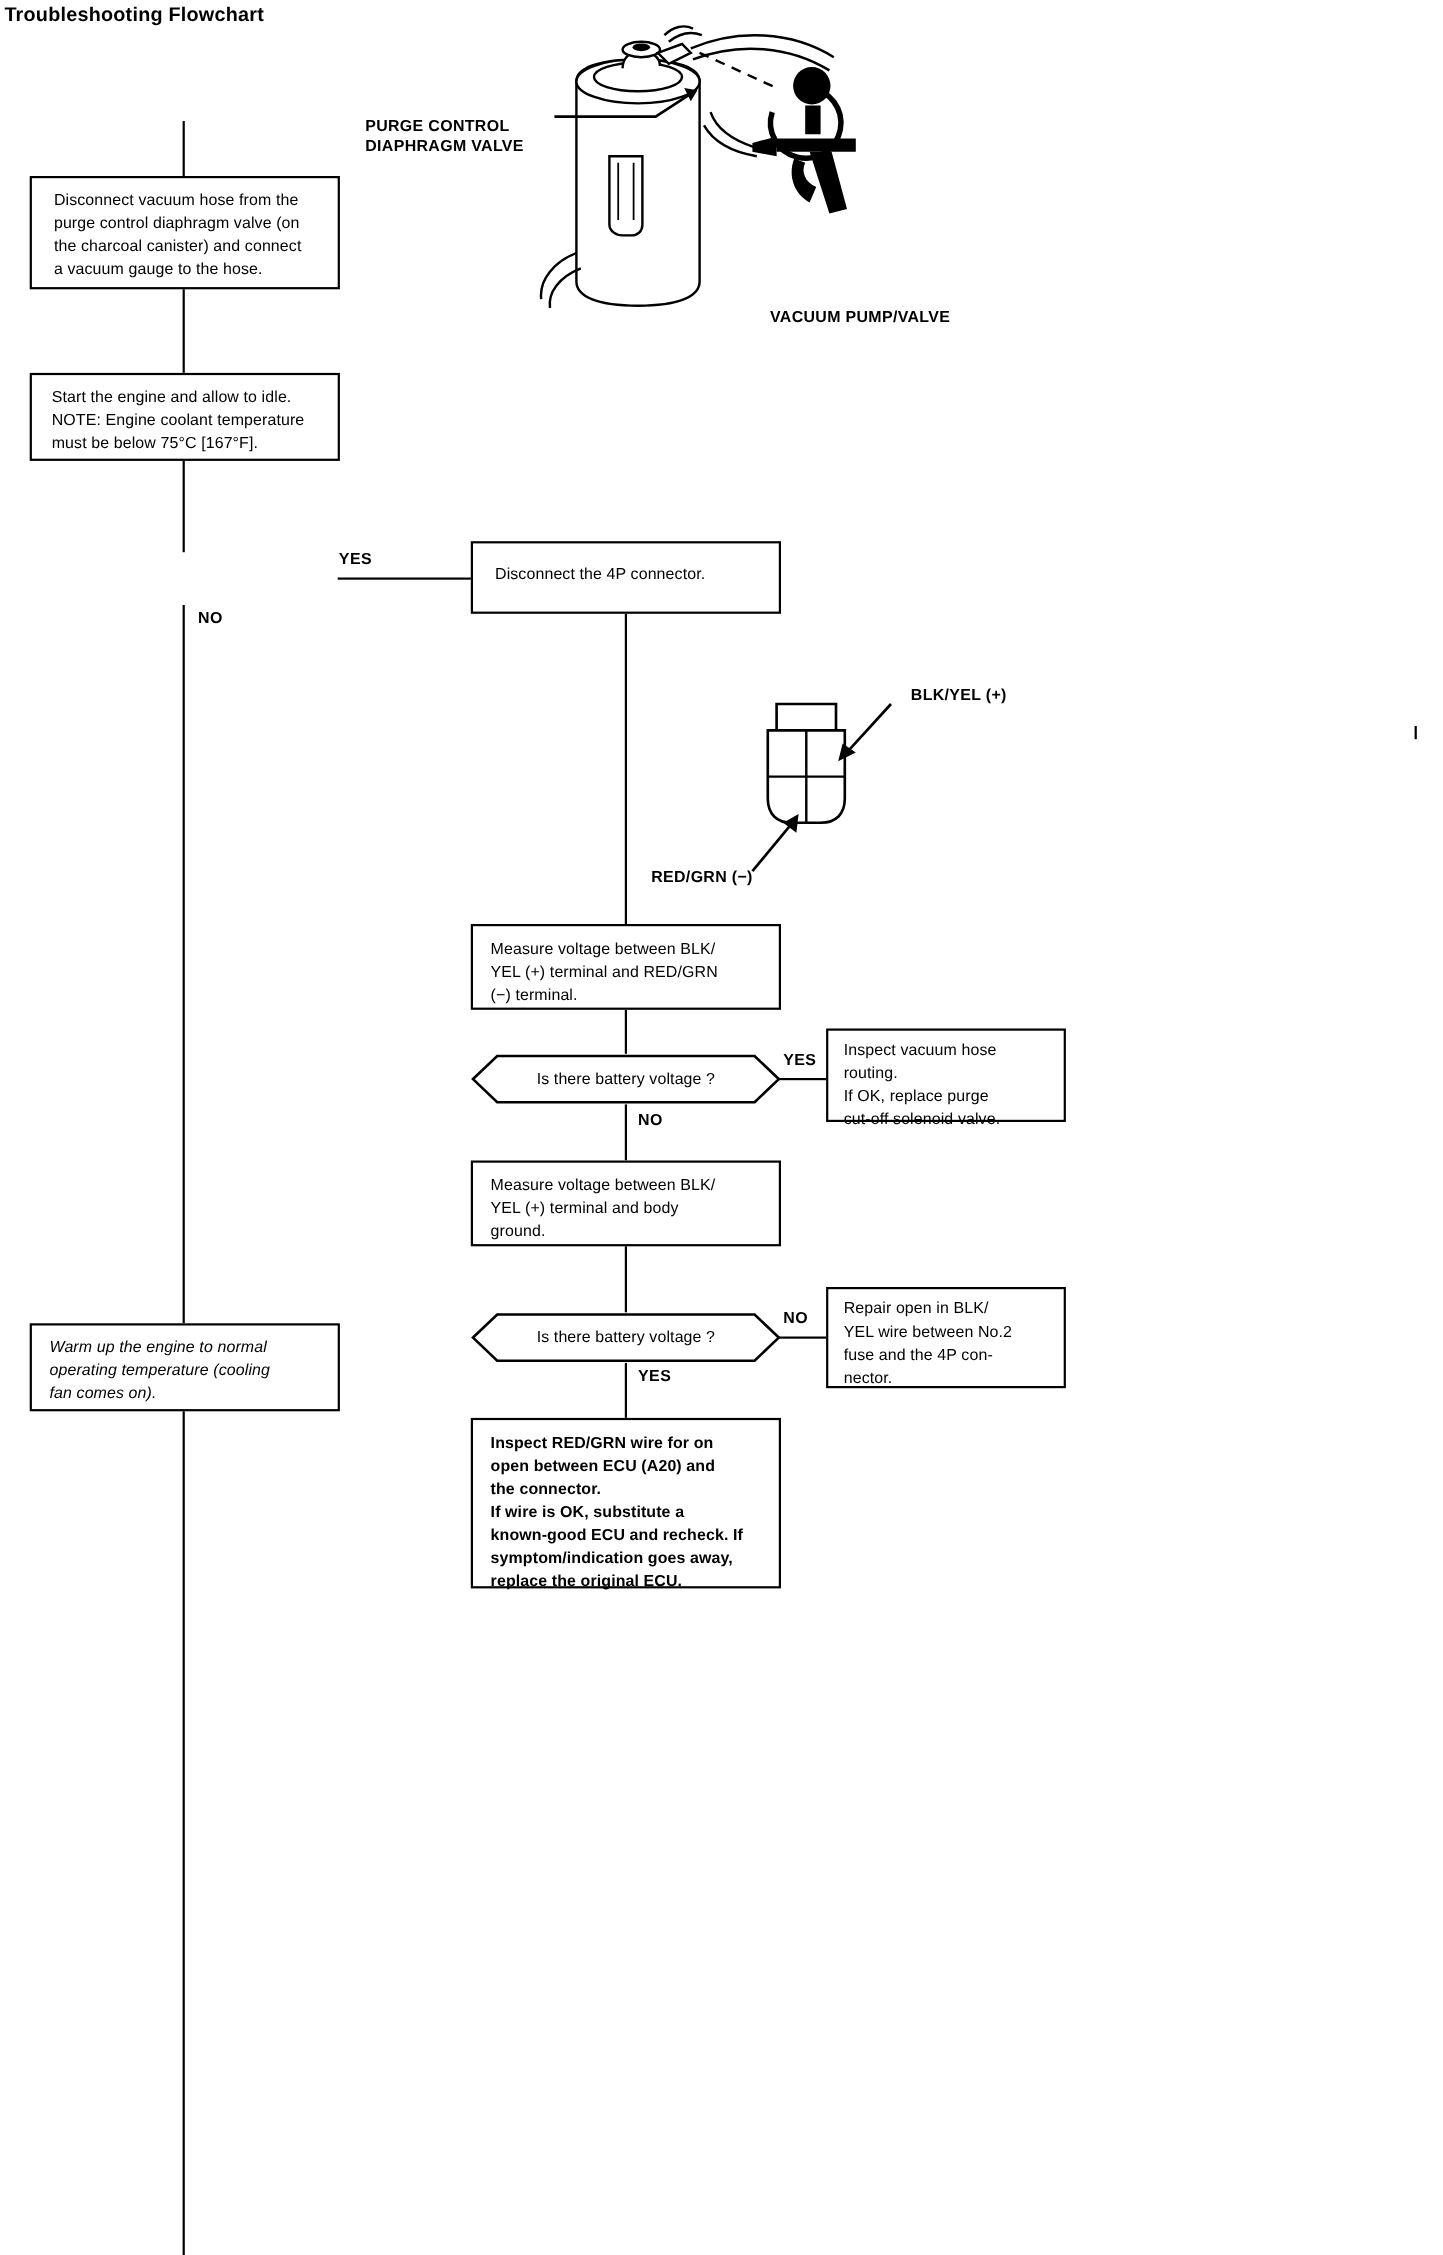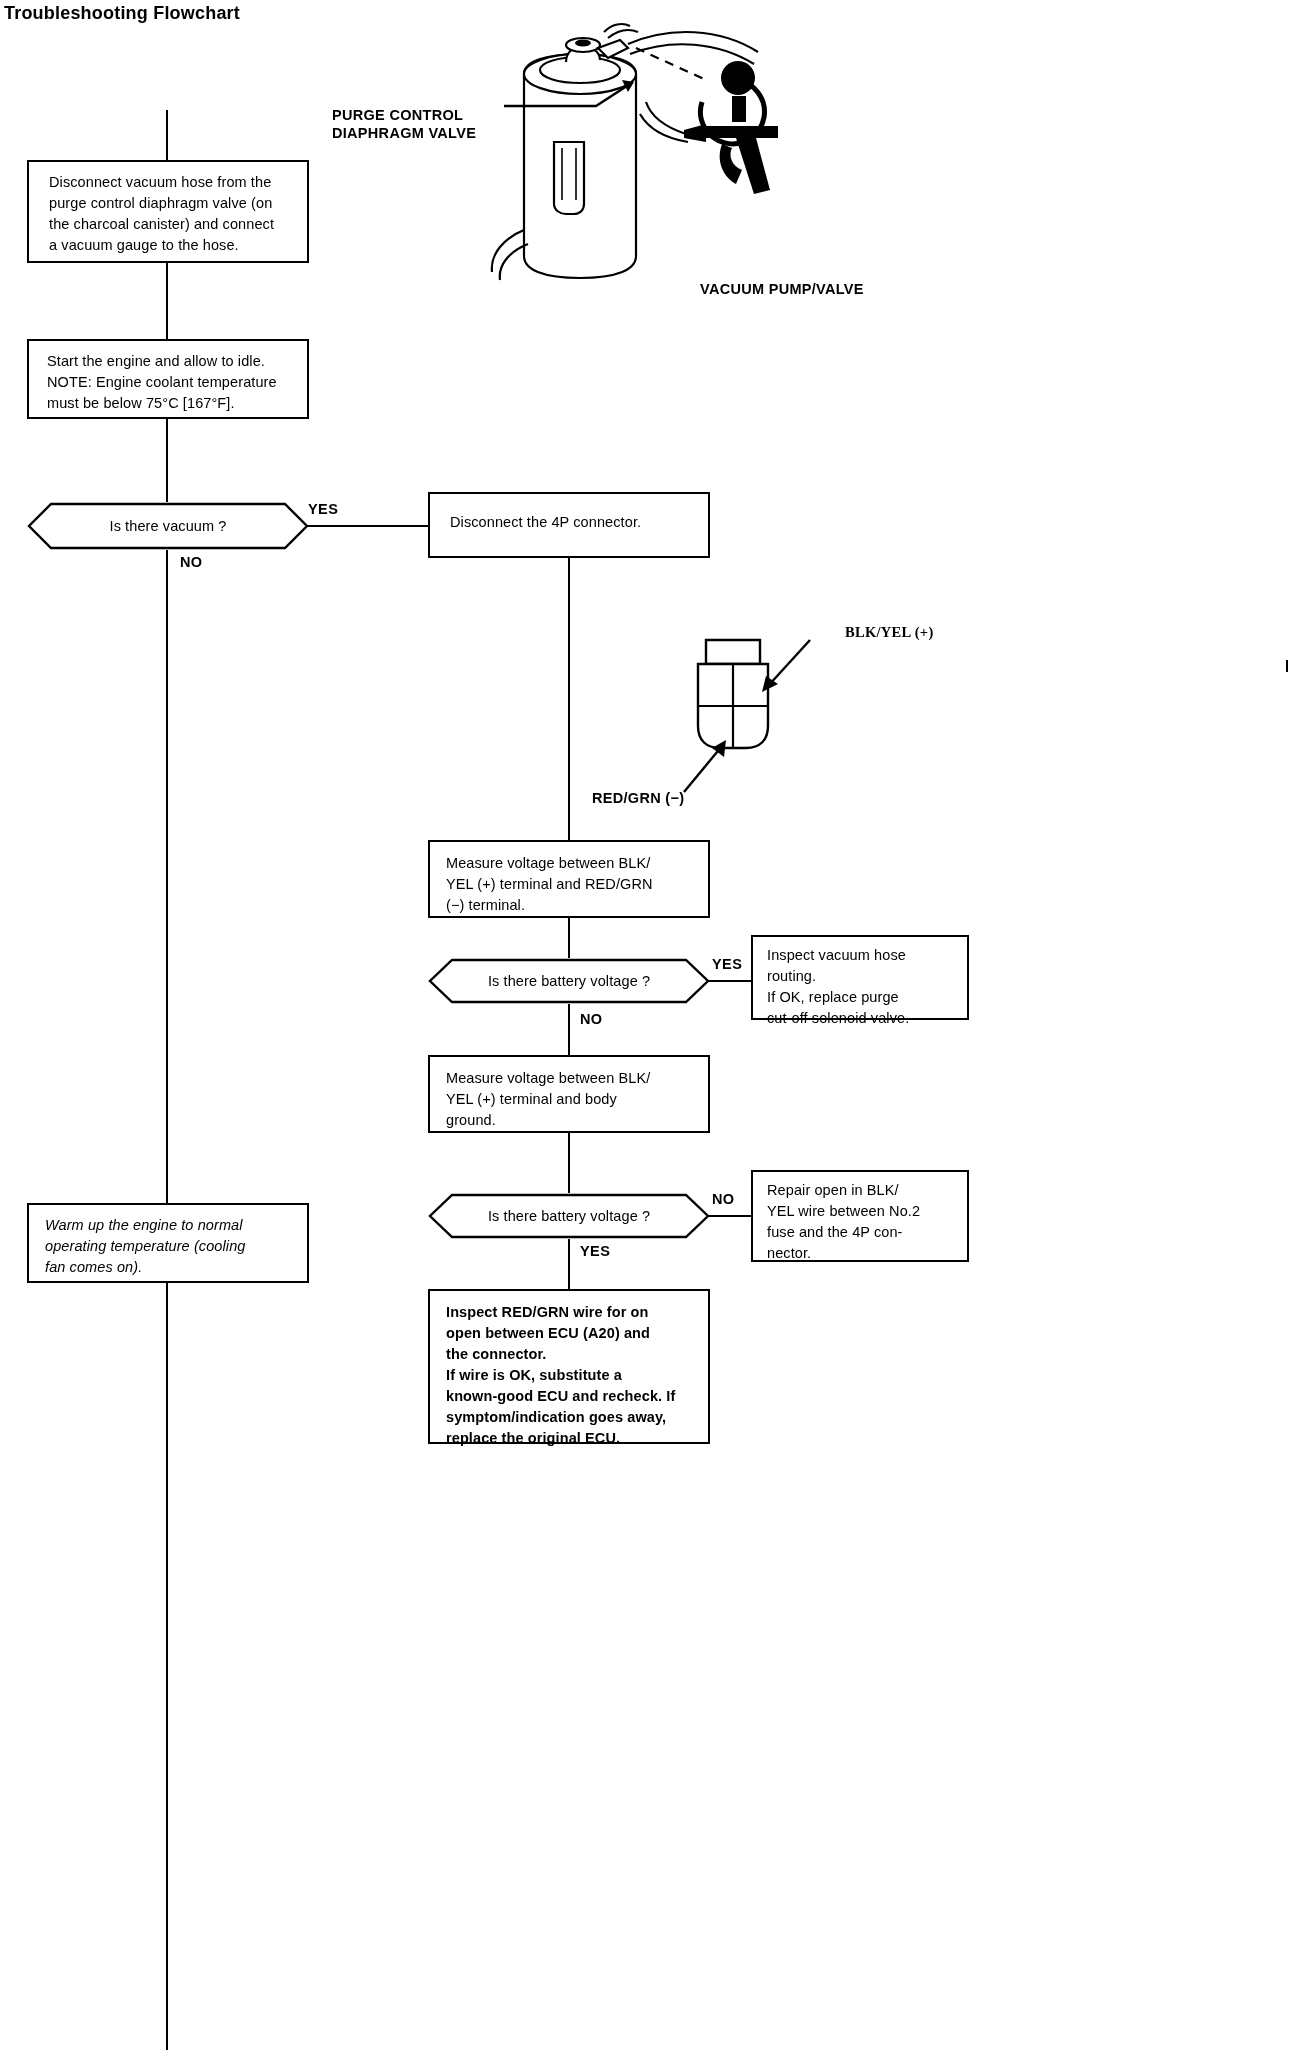--- a/index.html
+++ b/index.html
@@ -163,26 +163,20 @@
   <div class="vline" style="left:166px; top:263px; height:76px;"></div>
 
   <div class="box" style="left:27px; top:339px; width:282px; height:80px;">
     <div class="txt" style="left:18px; top:10px; width:256px;">Start the engine and allow to idle.
 NOTE: Engine coolant temperature
 must be below 75°C [167°F].</div>
   </div>
 
   <div class="vline" style="left:166px; top:419px; height:83px;"></div>
 
-  <div class="dec" style="left:27px; top:502px; width:282px; height:48px;">
-    <svg viewBox="0 0 282 48" preserveAspectRatio="none">
-      <polygon points="24,2 258,2 280,24 258,46 24,46 2,24" fill="#fff" stroke="#000" stroke-width="2.4"></polygon>
-    </svg>
-    <div class="dectxt">Is there vacuum ?</div>
-  </div>
 
   <div class="hline" style="left:307px; top:525px; width:122px;"></div>
   <div class="branch" style="left:308px; top:501px;">YES</div>
 
   <div class="vline" style="left:166px; top:550px; height:653px;"></div>
   <div class="branch" style="left:180px; top:554px;">NO</div>
 
   <div class="box" style="left:428px; top:492px; width:282px; height:66px;">
     <div class="txt" style="left:20px; top:18px; width:250px;">Disconnect the 4P connector.</div>
   </div>
@@ -200,21 +194,21 @@
       <path d="M63 34 L63 118" stroke-width="2.2"></path>
     </svg>
   </div>
 
   <div class="art" style="left:756px; top:636px;">
     <svg width="60" height="56" viewBox="0 0 60 56" stroke="#000" stroke-width="2.4" fill="none">
       <path d="M54 4 L12 50"></path>
       <path d="M6 56 L10 40 L22 48 Z" fill="#000" stroke="none"></path>
     </svg>
   </div>
-  <div class="callout" style="left:845px; top:623px;font-family:Liberation Serif, serif;">BLK/YEL (+)</div>
+  <div class="callout" style="left:828px; top:623px;">BLK/YEL (+)</div>
 
   <div class="art" style="left:676px; top:740px;">
     <svg width="60" height="56" viewBox="0 0 60 56" stroke="#000" stroke-width="2.4" fill="none">
       <path d="M8 52 L46 6"></path>
       <path d="M50 0 L48 17 L36 8 Z" fill="#000" stroke="none"></path>
     </svg>
   </div>
   <div class="callout" style="left:592px; top:789px;">RED/GRN (−)</div>
 
   <div class="box" style="left:428px; top:840px; width:282px; height:78px;">

